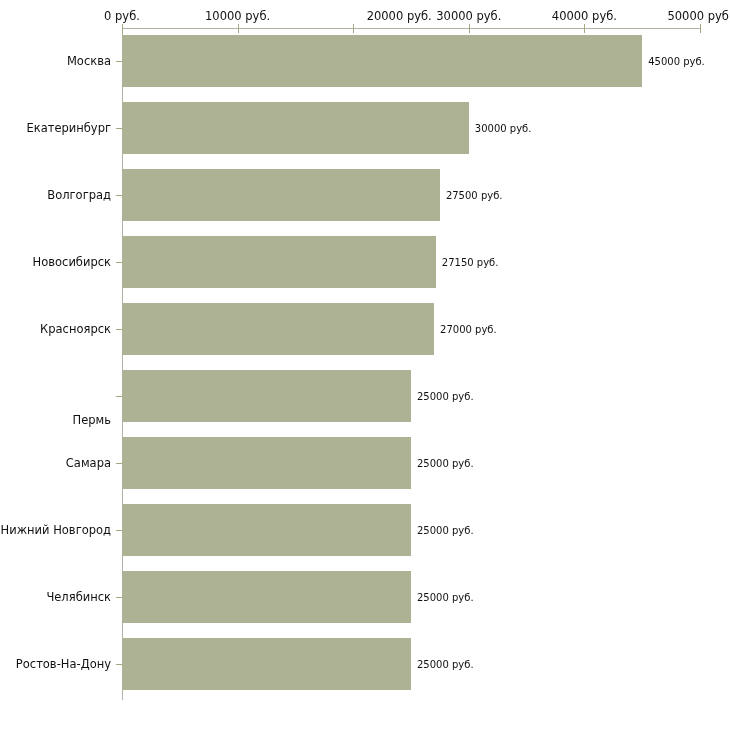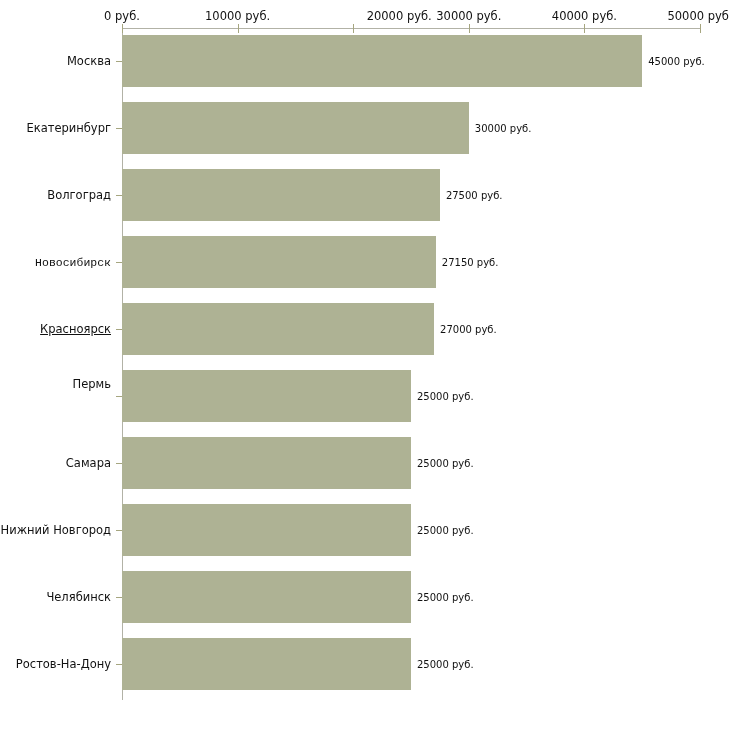--- a/index.html
+++ b/index.html
@@ -111,25 +111,25 @@
         <div class="tick-mark" style="left: 700px;"></div>
         <div class="tick-label" style="left: 700px;">50000 руб.</div>
       </div>
     <div id="cats-layer">
         <div class="cat-label" style="top: 61px;">Москва</div>
         <div class="cat-tick" style="top: 61px;"></div>
         <div class="cat-label" style="top: 128px;">Екатеринбург</div>
         <div class="cat-tick" style="top: 128px;"></div>
         <div class="cat-label" style="top: 195px;">Волгоград</div>
         <div class="cat-tick" style="top: 195px;"></div>
-        <div class="cat-label" style="top: 262px; font-family: Liberation Mono, monospace;">Новосибирск</div>
+        <div class="cat-label" style="top: 262px;">Новосибирск</div>
         <div class="cat-tick" style="top: 262px;"></div>
-        <div class="cat-label" style="top: 329px; text-decoration: underline;">Красноярск</div>
+        <div class="cat-label" style="top: 329px;">Красноярск</div>
         <div class="cat-tick" style="top: 329px;"></div>
-        <div class="cat-label" style="top: 384px;">Пермь</div>
+        <div class="cat-label" style="top: 420px;">Пермь</div>
         <div class="cat-tick" style="top: 396px;"></div>
         <div class="cat-label" style="top: 463px;">Самара</div>
         <div class="cat-tick" style="top: 463px;"></div>
         <div class="cat-label" style="top: 530px;">Нижний Новгород</div>
         <div class="cat-tick" style="top: 530px;"></div>
         <div class="cat-label" style="top: 597px;">Челябинск</div>
         <div class="cat-tick" style="top: 597px;"></div>
         <div class="cat-label" style="top: 664px;">Ростов-На-Дону</div>
         <div class="cat-tick" style="top: 664px;"></div>
       </div>

